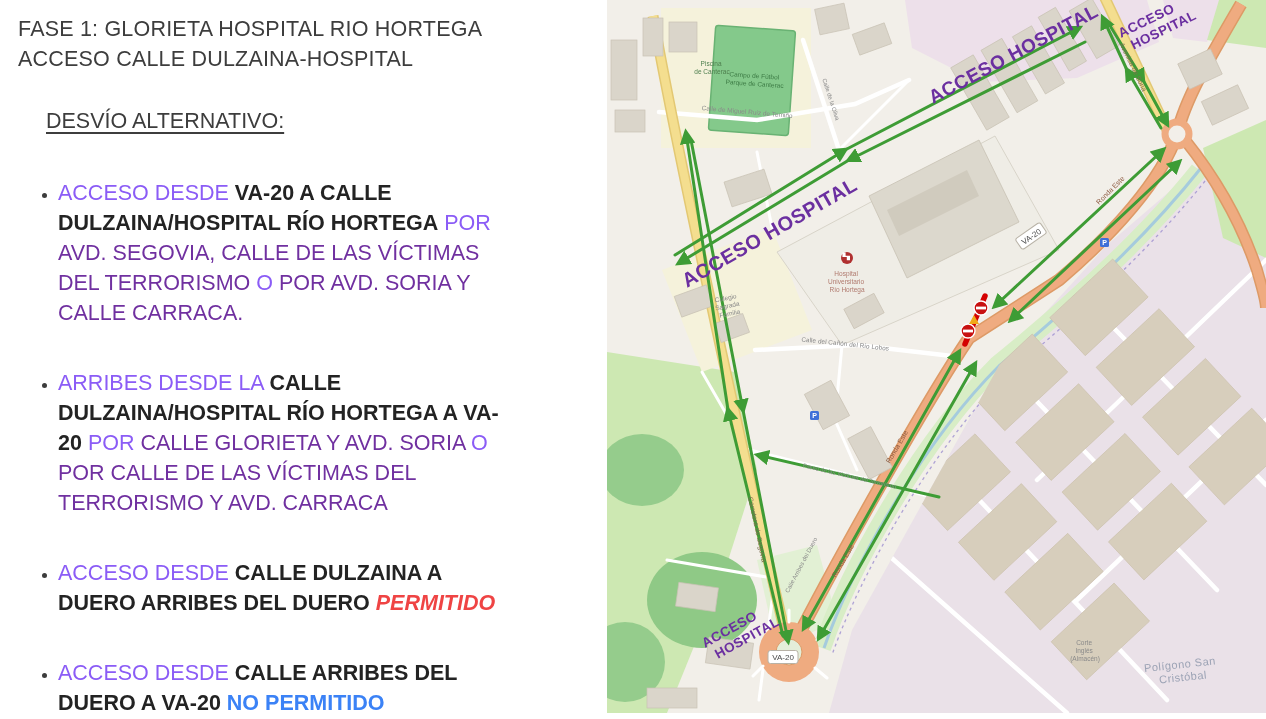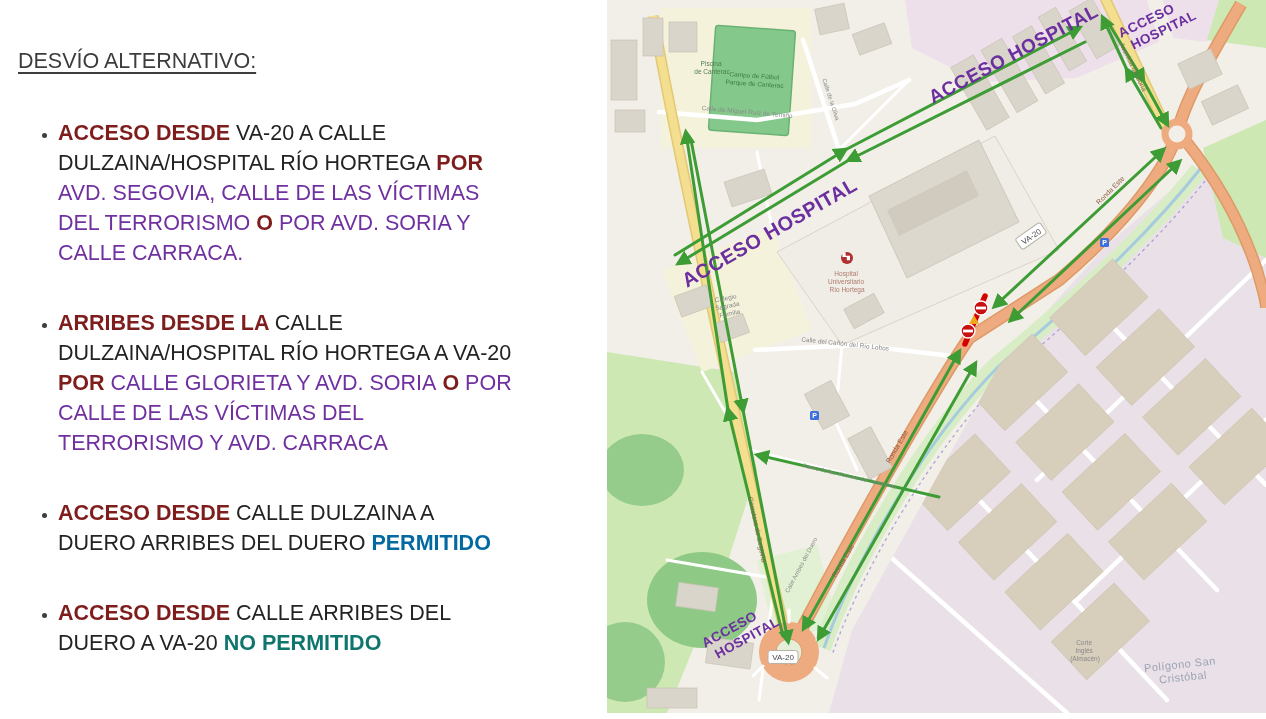--- a/index.html
+++ b/index.html
@@ -1,47 +1,49 @@
 <!DOCTYPE html>
 <html><head>
 <meta charset="utf-8">
 <style>
   html,body{margin:0;padding:0;background:#ffffff;}
   body{width:1266px;height:719px;position:relative;font-family:"Liberation Sans",sans-serif;overflow:hidden;}
 
   
   .left-panel{position:absolute;left:0;top:0;width:590px;height:719px;padding:14px 0 0 18px;box-sizing:border-box;}
   .slide-title{font-size:21.5px;line-height:30px;color:#3d3d3d;letter-spacing:.2px;}
-  .slide-subtitle{margin-top:35px;font-size:21.5px;color:#3d3d3d;text-decoration:underline;text-underline-offset:4px;}
+  .slide-subtitle{margin-top:35px;font-size:21.5px;color:#3d3d3d;text-decoration:underline;text-underline-offset:4px;margin-left:28px;}
   ul.bullets{margin:44px 0 0 0;padding:0 28px 0 40px;list-style:disc;}
   ul.bullets li{font-size:21.5px;line-height:30px;color:#3d3d3d;margin-bottom:40px;padding-right:48px;}
   ul.bullets li::marker{color:#3d3d3d;font-size:15px;}
-  .seg-plain{font-weight:bold;color:#7f1d1d;}
-  .seg-bold{font-weight:normal;color:#232323;margin-top:44px;}
+  .seg-plain{font-weight:normal;color:#8b5cf6;}
+  .seg-bold{font-weight:bold;color:#232323;margin-top:44px;}
   .seg-purple{font-weight:normal;color:#7030a0;}
-  .seg-green{font-weight:bold;color:#0369a1;}
-  .seg-red{font-weight:bold;color:#0f766e;}
+  .seg-green{font-weight:bold;color:#ef4444;font-style:italic;}
+  .seg-red{font-weight:bold;color:#3b82f6;}
 
   
   .map-panel{position:absolute;left:607px;top:0;width:659px;height:713px;background:#f2efe9;}
   svg{display:block;font-family:"Liberation Sans",sans-serif;}
   .st{stroke:#ffffff;stroke-width:4.5;fill:none;stroke-linecap:round;}
   .stn{stroke:#ffffff;stroke-width:3;fill:none;stroke-linecap:round;}
   .rt{stroke:#3e9c35;stroke-width:3;fill:none;stroke-linecap:round;}
   .bld{fill:#dad5ca;stroke:#c9c2b4;stroke-width:.7;}
   .ibld{fill:#d7cebc;stroke:#ccc2ad;stroke-width:.7;}
   .lbl{fill:#8a8a8a;}
   .rdlbl{fill:#7c6f52;}
   .purple-lbl{fill:#6b2fa0;font-weight:bold;letter-spacing:.5px;}
 </style>
 </head>
 <body>
 
 <div class="left-panel">
   <div class="slide-title">
+    <div>FASE 1: GLORIETA HOSPITAL RIO HORTEGA</div>
+    <div>ACCESO CALLE DULZAINA-HOSPITAL</div>
   </div>
   <div class="slide-subtitle">DESVÍO ALTERNATIVO:</div>
   <ul class="bullets">
       <li><span class="seg-plain">ACCESO DESDE </span><span class="seg-bold">VA-20 A CALLE DULZAINA/HOSPITAL RÍO HORTEGA</span><span class="seg-plain"> POR </span><span class="seg-purple">AVD. SEGOVIA, CALLE DE LAS VÍCTIMAS DEL TERRORISMO</span><span class="seg-plain"> O </span><span class="seg-purple">POR AVD. SORIA Y CALLE CARRACA.</span></li>
       <li><span class="seg-plain">ARRIBES DESDE LA </span><span class="seg-bold">CALLE DULZAINA/HOSPITAL RÍO HORTEGA A VA-20</span><span class="seg-plain"> POR </span><span class="seg-purple">CALLE GLORIETA Y AVD. SORIA</span><span class="seg-plain"> O </span><span class="seg-purple">POR CALLE DE LAS VÍCTIMAS DEL TERRORISMO Y AVD. CARRACA</span></li>
       <li><span class="seg-plain">ACCESO DESDE </span><span class="seg-bold">CALLE DULZAINA A DUERO ARRIBES DEL DUERO </span><span class="seg-green">PERMITIDO</span></li>
       <li><span class="seg-plain">ACCESO DESDE </span><span class="seg-bold">CALLE ARRIBES DEL DUERO A VA-20 </span><span class="seg-red">NO PERMITIDO</span></li>
     </ul>
 </div>
 

